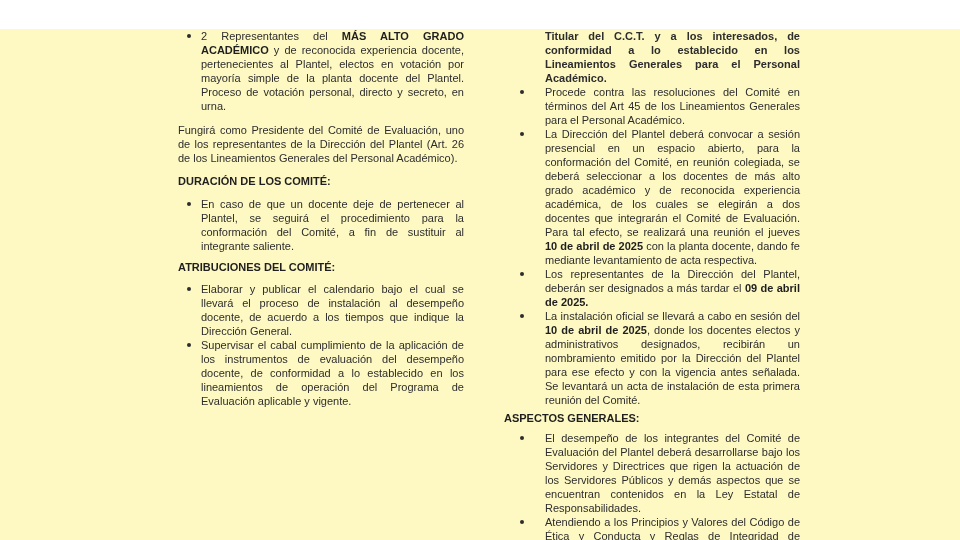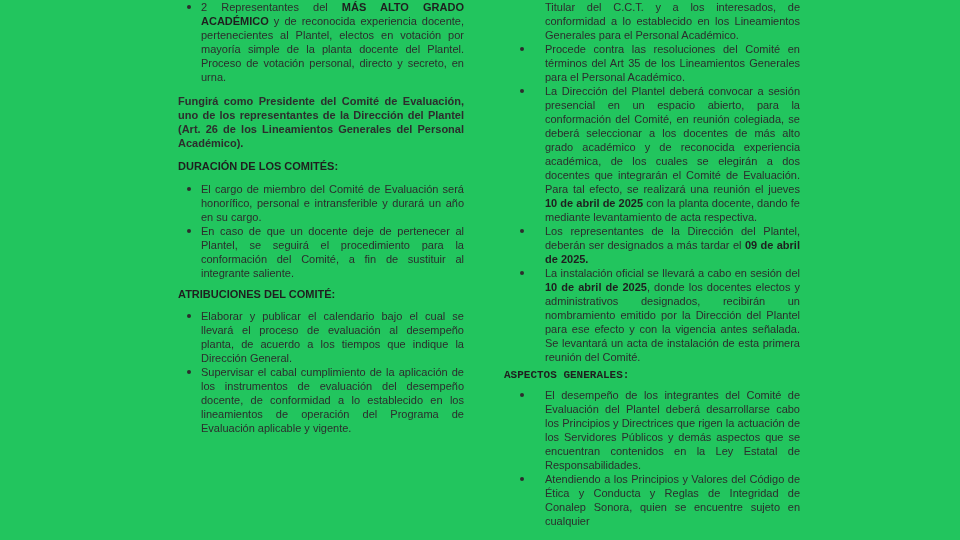--- a/index.html
+++ b/index.html
@@ -13,21 +13,22 @@
     overflow: hidden;
     position: relative;
     font-family: "Liberation Sans", "DejaVu Sans", sans-serif;
     font-size: 11px;
     line-height: 14px;
     color: #2d2d2d;
   }
   .page {
     position: absolute;
     inset: 0;
-    background: #22c55e;
+    background: #fef9c3;
+    margin-top: 29px;
   }
   .col {
     position: absolute;
     top: 0;
   }
   .col-left  { left: 178px; width: 286px; }
   .col-right { left: 504px; width: 296px; }
 
   .para, .li, .cont, .heading {
     text-align: justify;
@@ -43,82 +44,81 @@
     position: absolute;
     left: 9px;
     top: 5px;
     width: 4px;
     height: 4px;
     border-radius: 50%;
     background: #2d2d2d;
   }
   .col-right .li::before { left: 16px; }
 
-  .cont { padding-left: 41px; }
+  .cont { padding-left: 41px; font-weight: bold; }
 
   .heading {
     font-weight: bold;
     color: #1f1f1f;
     text-align: left;
   }
   .col-left .heading-1 { margin: 9px 0 9px 0; }
   .col-left .heading-2 { margin: 7px 0 8px 0; }
   .col-right .heading-1 { margin: 8px 0 8px 0; }
-  .col-right .heading-2 { margin: 4px 0 6px 0; font-family: Liberation Mono, monospace; }
+  .col-right .heading-2 { margin: 4px 0 6px 0; }
 
-  .para { margin-top: 10px; font-weight: bold; }
+  .para { margin-top: 10px; }
 
   strong { font-weight: bold; color: #1f1f1f; }
   strong.u { }
 
   .cut { text-align-last: justify; }
 </style>
 </head>
 <body>
 
 <div class="page">
 
   <div class="col col-left">
 
     <div class="li"><span>2 Representantes del </span><strong>MÁS ALTO GRADO ACADÉMICO</strong><span> y de reconocida experiencia docente, pertenecientes al Plantel, electos en votación por mayoría simple de la planta docente del Plantel. Proceso de votación personal, directo y secreto, en urna.</span></div>
 
     <p class="para">Fungirá como Presidente del Comité de Evaluación, uno de los representantes de la Dirección del Plantel (Art. 26 de los Lineamientos Generales del Personal Académico).</p>
 
-    <div class="heading heading-1">DURACIÓN DE LOS COMITÉS:</div>
+    <div class="heading heading-1">DURACIÓN DE LOS COMITÉ:</div>
 
     <div>
-      <div class="li">El cargo de miembro del Comité de Evaluación será honorífico, personal e intransferible y durará un año en su cargo.</div>
       <div class="li">En caso de que un docente deje de pertenecer al Plantel, se seguirá el procedimiento para la conformación del Comité, a fin de sustituir al integrante saliente.</div>
     </div>
 
     <div class="heading heading-2">ATRIBUCIONES DEL COMITÉ:</div>
 
     <div>
-      <div class="li">Elaborar y publicar el calendario bajo el cual se llevará el proceso de evaluación al desempeño planta, de acuerdo a los tiempos que indique la Dirección General.</div>
+      <div class="li">Elaborar y publicar el calendario bajo el cual se llevará el proceso de instalación al desempeño docente, de acuerdo a los tiempos que indique la Dirección General.</div>
       <div class="li">Supervisar el cabal cumplimiento de la aplicación de los instrumentos de evaluación del desempeño docente, de conformidad a lo establecido en los lineamientos de operación del Programa de Evaluación aplicable y vigente.</div>
 
     </div>
 
   </div>
 
   <div class="col col-right">
 
     <div class="cont">Titular del C.C.T. y a los interesados, de conformidad a lo establecido en los Lineamientos Generales para el Personal Académico.</div>
 
-    <div class="li">Procede contra las resoluciones del Comité en términos del Art 35 de los Lineamientos Generales para el Personal Académico.</div>
+    <div class="li">Procede contra las resoluciones del Comité en términos del Art 45 de los Lineamientos Generales para el Personal Académico.</div>
 
 
     <div>
       <div class="li"><span>La Dirección del Plantel deberá convocar a sesión presencial en un espacio abierto, para la conformación del Comité, en reunión colegiada, se deberá seleccionar a los docentes de más alto grado académico y de reconocida experiencia académica, de los cuales se elegirán a dos docentes que integrarán el Comité de Evaluación. Para tal efecto, se realizará una reunión el jueves </span><strong class="u">10 de abril de 2025</strong><span> con la planta docente, dando fe mediante levantamiento de acta respectiva.</span></div>
       <div class="li"><span>Los representantes de la Dirección del Plantel, deberán ser designados a más tardar el </span><strong class="u">09 de abril de 2025.</strong><span></span></div>
       <div class="li"><span>La instalación oficial se llevará a cabo en sesión del </span><strong class="u">10 de abril de 2025</strong><span>, donde los docentes electos y administrativos designados, recibirán un nombramiento emitido por la Dirección del Plantel para ese efecto y con la vigencia antes señalada. Se levantará un acta de instalación de esta primera reunión del Comité.</span></div>
     </div>
 
     <div class="heading heading-2">ASPECTOS GENERALES:</div>
 
     <div>
-      <div class="li">El desempeño de los integrantes del Comité de Evaluación del Plantel deberá desarrollarse cabo los Principios y Directrices que rigen la actuación de los Servidores Públicos y demás aspectos que se encuentran contenidos en la Ley Estatal de Responsabilidades.</div>
+      <div class="li">El desempeño de los integrantes del Comité de Evaluación del Plantel deberá desarrollarse bajo los Servidores y Directrices que rigen la actuación de los Servidores Públicos y demás aspectos que se encuentran contenidos en la Ley Estatal de Responsabilidades.</div>
       <div class="li cut">Atendiendo a los Principios y Valores del Código de Ética y Conducta y Reglas de Integridad de Conalep Sonora, quien se encuentre sujeto en cualquier</div>
     </div>
 
   </div>
 
 </div>
 
 </body></html>

